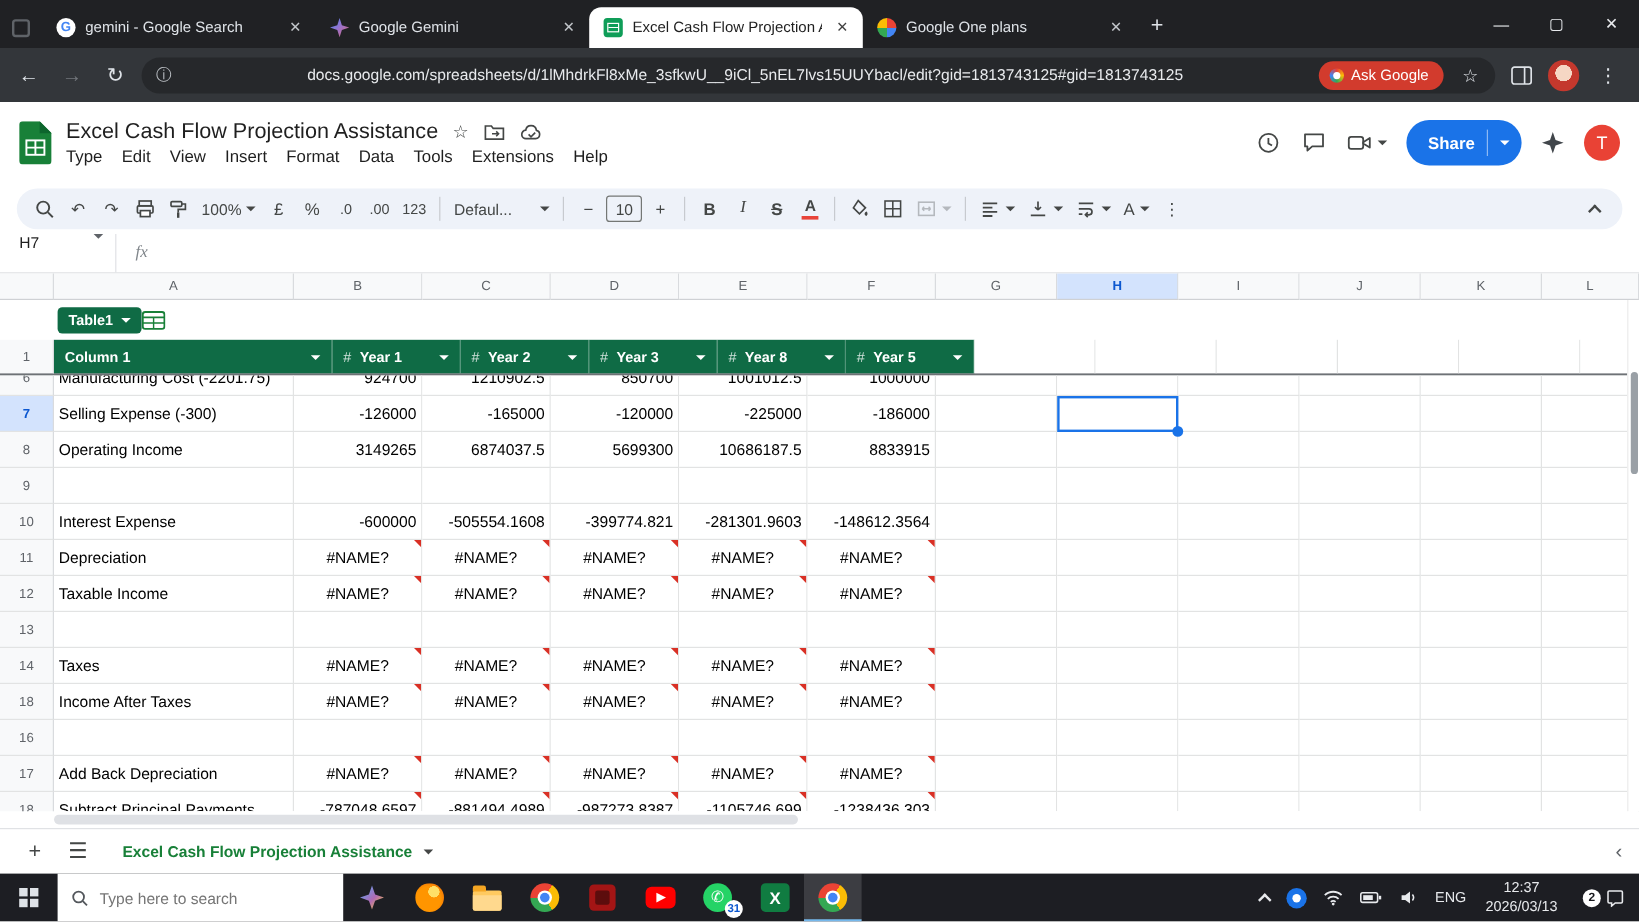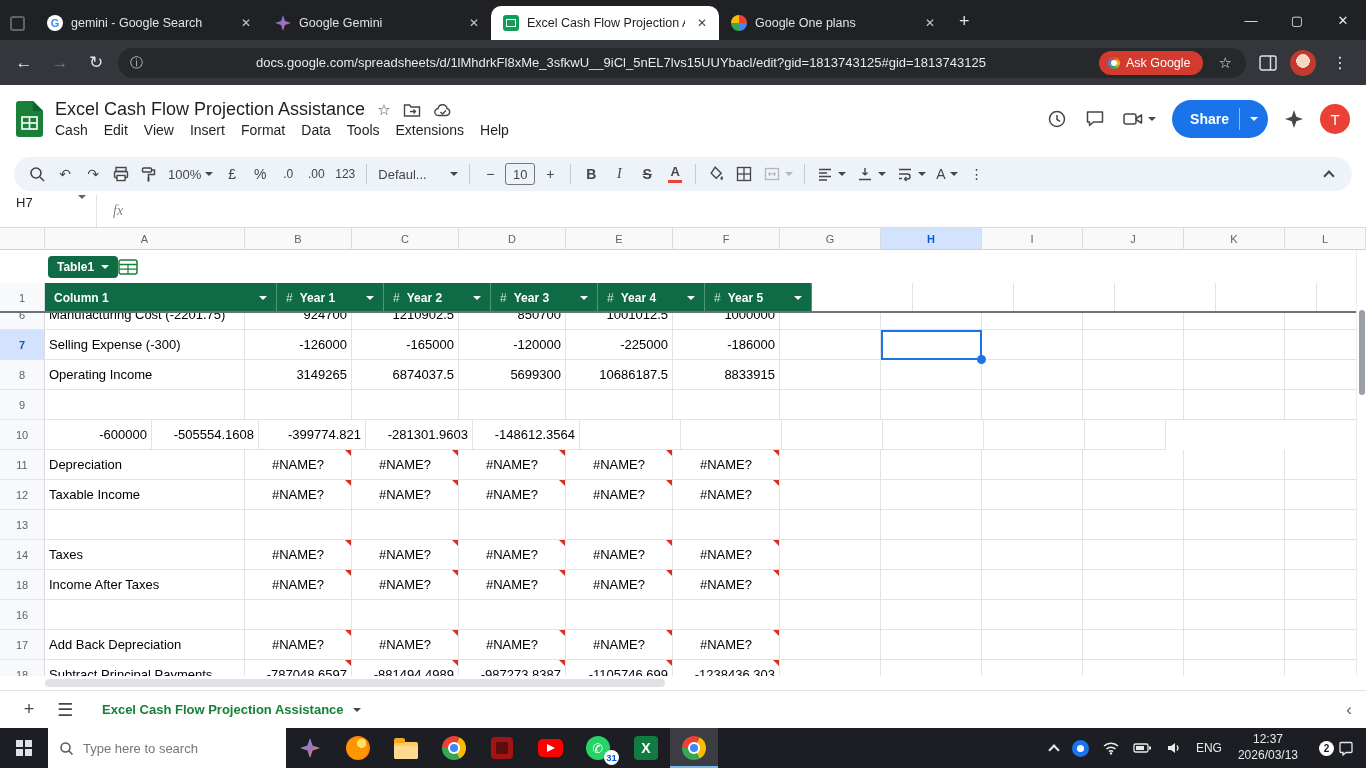--- a/index.html
+++ b/index.html
@@ -231,21 +231,21 @@
             </svg>
         </span>
         <span class="tic">
           <svg width="20" height="16">
               <path d="M5.5 13.5a3.5 3.5 0 01-.4-7A4.5 4.5 0 0114 6.6a3.5 3.5 0 01-.6 6.9z" stroke="#444746" stroke-width="1.4" fill="none"></path>
               <path d="M7.5 10l2 2 3.5-3.5" stroke="#444746" stroke-width="1.4" fill="none"></path>
             </svg>
         </span>
       </div>
       <div id="menus">
-          <span class="menu-item">Cash</span>
+          <span class="menu-item">Type</span>
           <span class="menu-item">Edit</span>
           <span class="menu-item">View</span>
           <span class="menu-item">Insert</span>
           <span class="menu-item">Format</span>
           <span class="menu-item">Data</span>
           <span class="menu-item">Tools</span>
           <span class="menu-item">Extensions</span>
           <span class="menu-item">Help</span>
         </div>
     </div>
@@ -445,21 +445,21 @@
               <span>Year 2</span>
               <span class="caret"></span>
             </div>
             <div class="hcell" style="width: 107px;">
               <span class="hash">#</span>
               <span>Year 3</span>
               <span class="caret"></span>
             </div>
             <div class="hcell" style="width: 107px;">
               <span class="hash">#</span>
-              <span>Year 4</span>
+              <span>Year 8</span>
               <span class="caret"></span>
             </div>
             <div class="hcell" style="width: 107px;">
               <span class="hash">#</span>
               <span>Year 5</span>
               <span class="caret"></span>
             </div>
             <div class="c" style="width: 101px;"></div>
             <div class="c" style="width: 101px;"></div>
             <div class="c" style="width: 101px;"></div>
@@ -532,20 +532,21 @@
             <div class="c" style="width: 101px;"></div>
             <div class="c" style="width: 101px;"></div>
             <div class="c" style="width: 101px;"></div>
             <div class="c" style="width: 101px;"></div>
             <div class="c" style="width: 81px;"></div>
           </div>
         </div>
         <div class="grow" style="height: 30px;">
           <div class="rowinner">
             <div class="gut">10</div>
+            <div class="c" style="width: 200px;">Interest Expense</div>
             <div class="c num" style="width: 107px;">-600000</div>
             <div class="c num" style="width: 107px;">-505554.1608</div>
             <div class="c num" style="width: 107px;">-399774.821</div>
             <div class="c num" style="width: 107px;">-281301.9603</div>
             <div class="c num" style="width: 107px;">-148612.3564</div>
             <div class="c" style="width: 101px;"></div>
             <div class="c" style="width: 101px;"></div>
             <div class="c" style="width: 101px;"></div>
             <div class="c" style="width: 101px;"></div>
             <div class="c" style="width: 101px;"></div>

